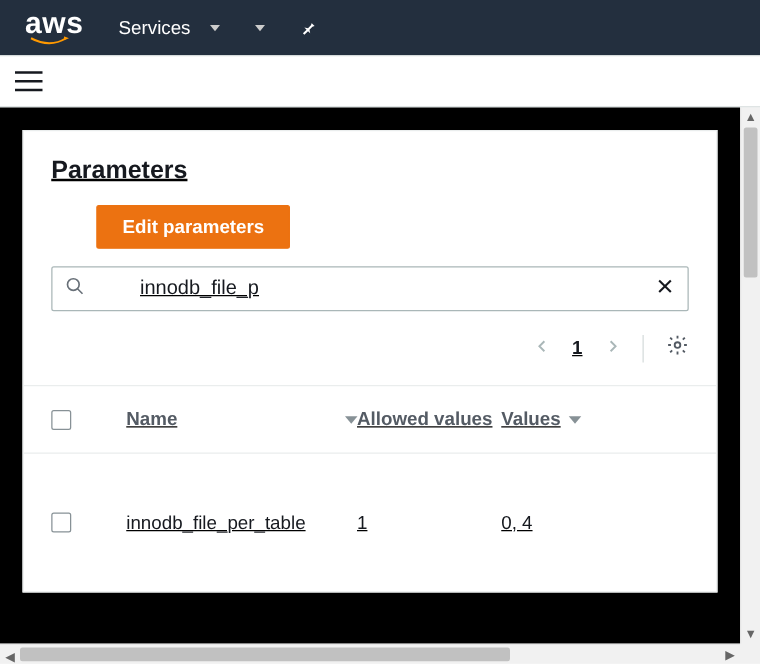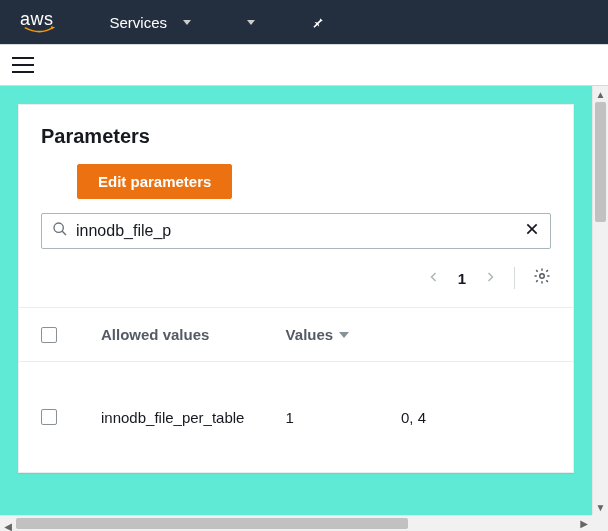--- a/index.html
+++ b/index.html
@@ -14,41 +14,40 @@
   .topnav {
     background: #232f3e;
     height: 44px;
     display: flex;
     align-items: center;
     padding: 0 20px;
     gap: 28px;
   }
   .logo {
     color: #fff;
-    font-weight: normal;
-    font-size: 18px;
+    font-weight: bold;
+    font-size: 24px;
     letter-spacing: 0.5px;
     position: relative;
     padding-bottom: 6px;
   }
   .logo-smile {
     position: absolute;
     bottom: 2px;
     left: 2px;
     width: 36px;
     height: 8px;
   }
   .nav-item {
     color: #fff;
     font-size: 15px;
     display: flex;
     align-items: center;
     gap: 16px;
     cursor: pointer;
-    margin-left: 28px;
   }
   .caret {
     width: 0; height: 0;
     border-left: 4px solid transparent;
     border-right: 4px solid transparent;
     border-top: 5px solid #ccc;
   }
   .pin-icon svg { display:block; }
   .secondbar {
     background: #fff;
@@ -62,22 +61,23 @@
   .hamburger {
     width: 22px; height: 16px;
     display: flex; flex-direction: column; justify-content: space-between;
     cursor: pointer;
   }
   .hamburger span { height: 2px; background: #16191f; }
   .scroll-area {
     position: absolute;
     top: 86px; left: 0; right: 16px; bottom: 16px;
     overflow: hidden;
-    background: #5eead4;
+    background: #000000;
     padding: 18px;
+    text-decoration: underline;
   }
   .panel {
     background: #fff;
     border: 1px solid #eaeded;
     box-shadow: 0 1px 1px rgba(0,0,0,0.05);
     padding: 20px 22px 0 22px;
   }
   .panel h1 {
     font-size: 20px;
     font-weight: 700;
@@ -98,20 +98,21 @@
   }
   .search-wrap {
     position: relative;
     border: 1px solid #aab7b8;
     border-radius: 2px;
     height: 36px;
     display: flex;
     align-items: center;
     padding: 0 10px;
     margin-bottom: 18px;
+    gap: 36px;
   }
   .search-wrap .mag {
     color: #687078;
     margin-right: 8px;
   }
   .search-wrap input {
     flex: 1;
     border: none;
     outline: none;
     font-size: 16px;
@@ -287,20 +288,25 @@
         <svg width="18" height="18" viewBox="0 0 24 24" fill="none" stroke="#545b64" stroke-width="2">
             <circle cx="12" cy="12" r="3"></circle>
             <path d="M12 2v3M12 19v3M4.2 4.2l2.1 2.1M17.7 17.7l2.1 2.1M2 12h3M19 12h3M4.2 19.8l2.1-2.1M17.7 6.3l2.1-2.1"></path>
           </svg>
       </span>
     </div>
 
     <div class="table">
       <div class="thead">
         <div class="chk"></div>
+        <div class="col">
+          <span>Name</span>
+          <span style="flex:1"></span>
+          <span class="sort-caret"></span>
+        </div>
         <div class="col">
           <span>Allowed values</span>
         </div>
         <div class="col">
           <span>Values</span>
           <span class="sort-caret"></span>
         </div>
       </div>
       <div class="trow">
         <div class="chk"></div>

